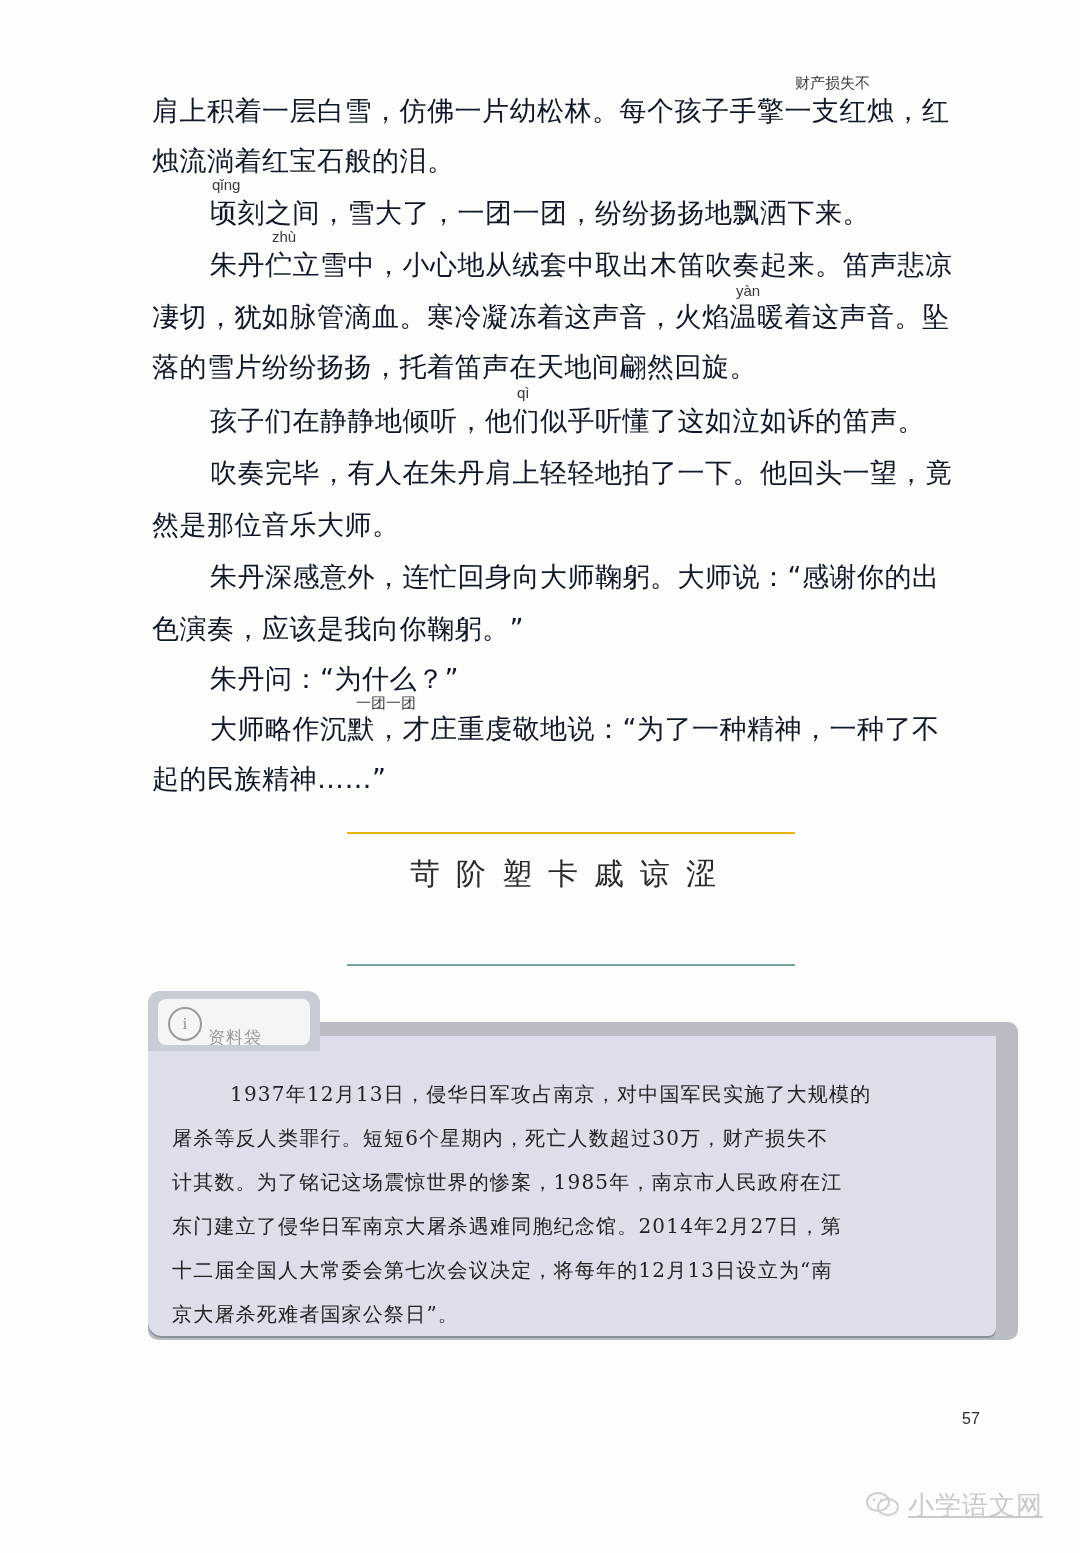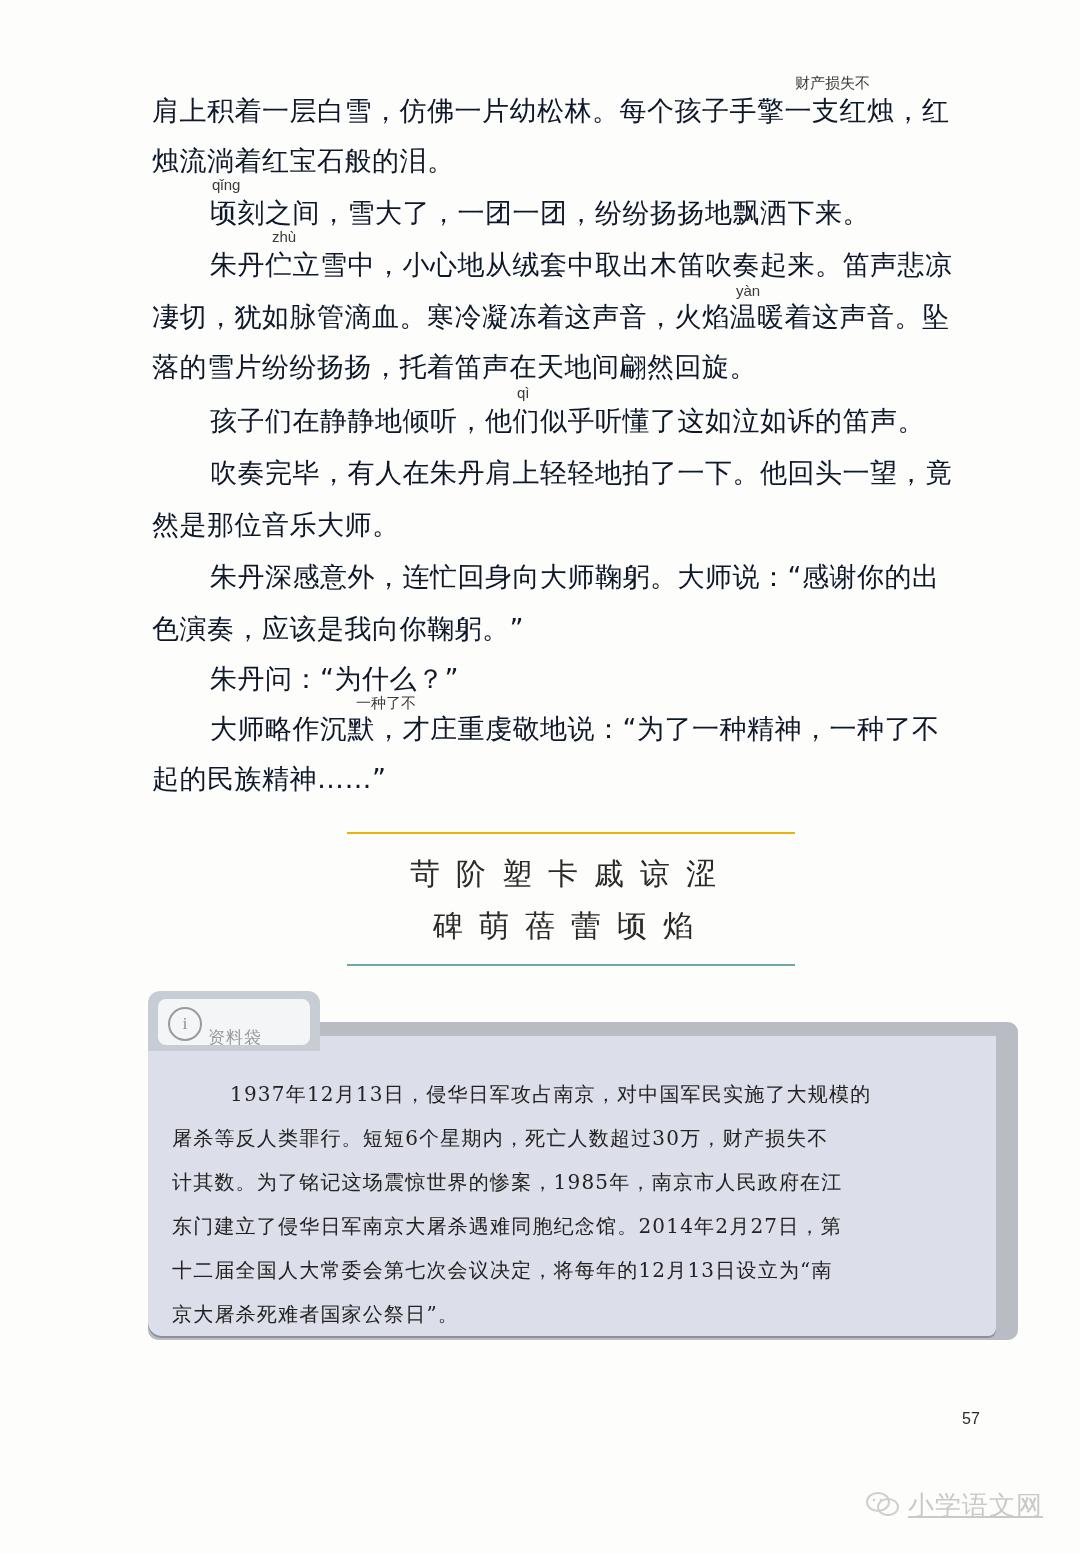--- a/index.html
+++ b/index.html
@@ -93,28 +93,27 @@
     <div class="line indent" style="top:404px;">孩子们在静静地倾听，他们似乎听懂了这如泣如诉的笛声。</div>
 
     <div class="line indent" style="top:456px;">吹奏完毕，有人在朱丹肩上轻轻地拍了一下。他回头一望，竟</div>
     <div class="line" style="top:508px;">然是那位音乐大师。</div>
 
     <div class="line indent" style="top:560px;">朱丹深感意外，连忙回身向大师鞠躬。大师说：“感谢你的出</div>
     <div class="line" style="top:612px;">色演奏，应该是我向你鞠躬。”</div>
 
     <div class="line indent" style="top:662px;">朱丹问：“为什么？”</div>
 
-    <span class="py" style="left:356px;top:694px;">一种了不</span>
+    <span class="py" style="left:356px;top:694px;">一团一团</span>
     <div class="line indent" style="top:712px;">大师略作沉默，才庄重虔敬地说：“为了一种精神，一种了不</div>
     <div class="line" style="top:762px;">起的民族精神……”</div>
   </div>
 
   <div class="chars-box">
     <div class="chars-row" style="top:20px;">苛阶塑卡戚谅涩</div>
-    <div class="chars-row" style="top:72px;">碑萌蓓蕾顷焰</div>
   </div>
 
   <div class="info-outer">
     <div class="info-inner"></div>
   </div>
   <div class="tab">
     <div class="tab-inner">
       <div class="tab-icon">i</div>
       <div class="tab-label">资料袋</div>
     </div>

